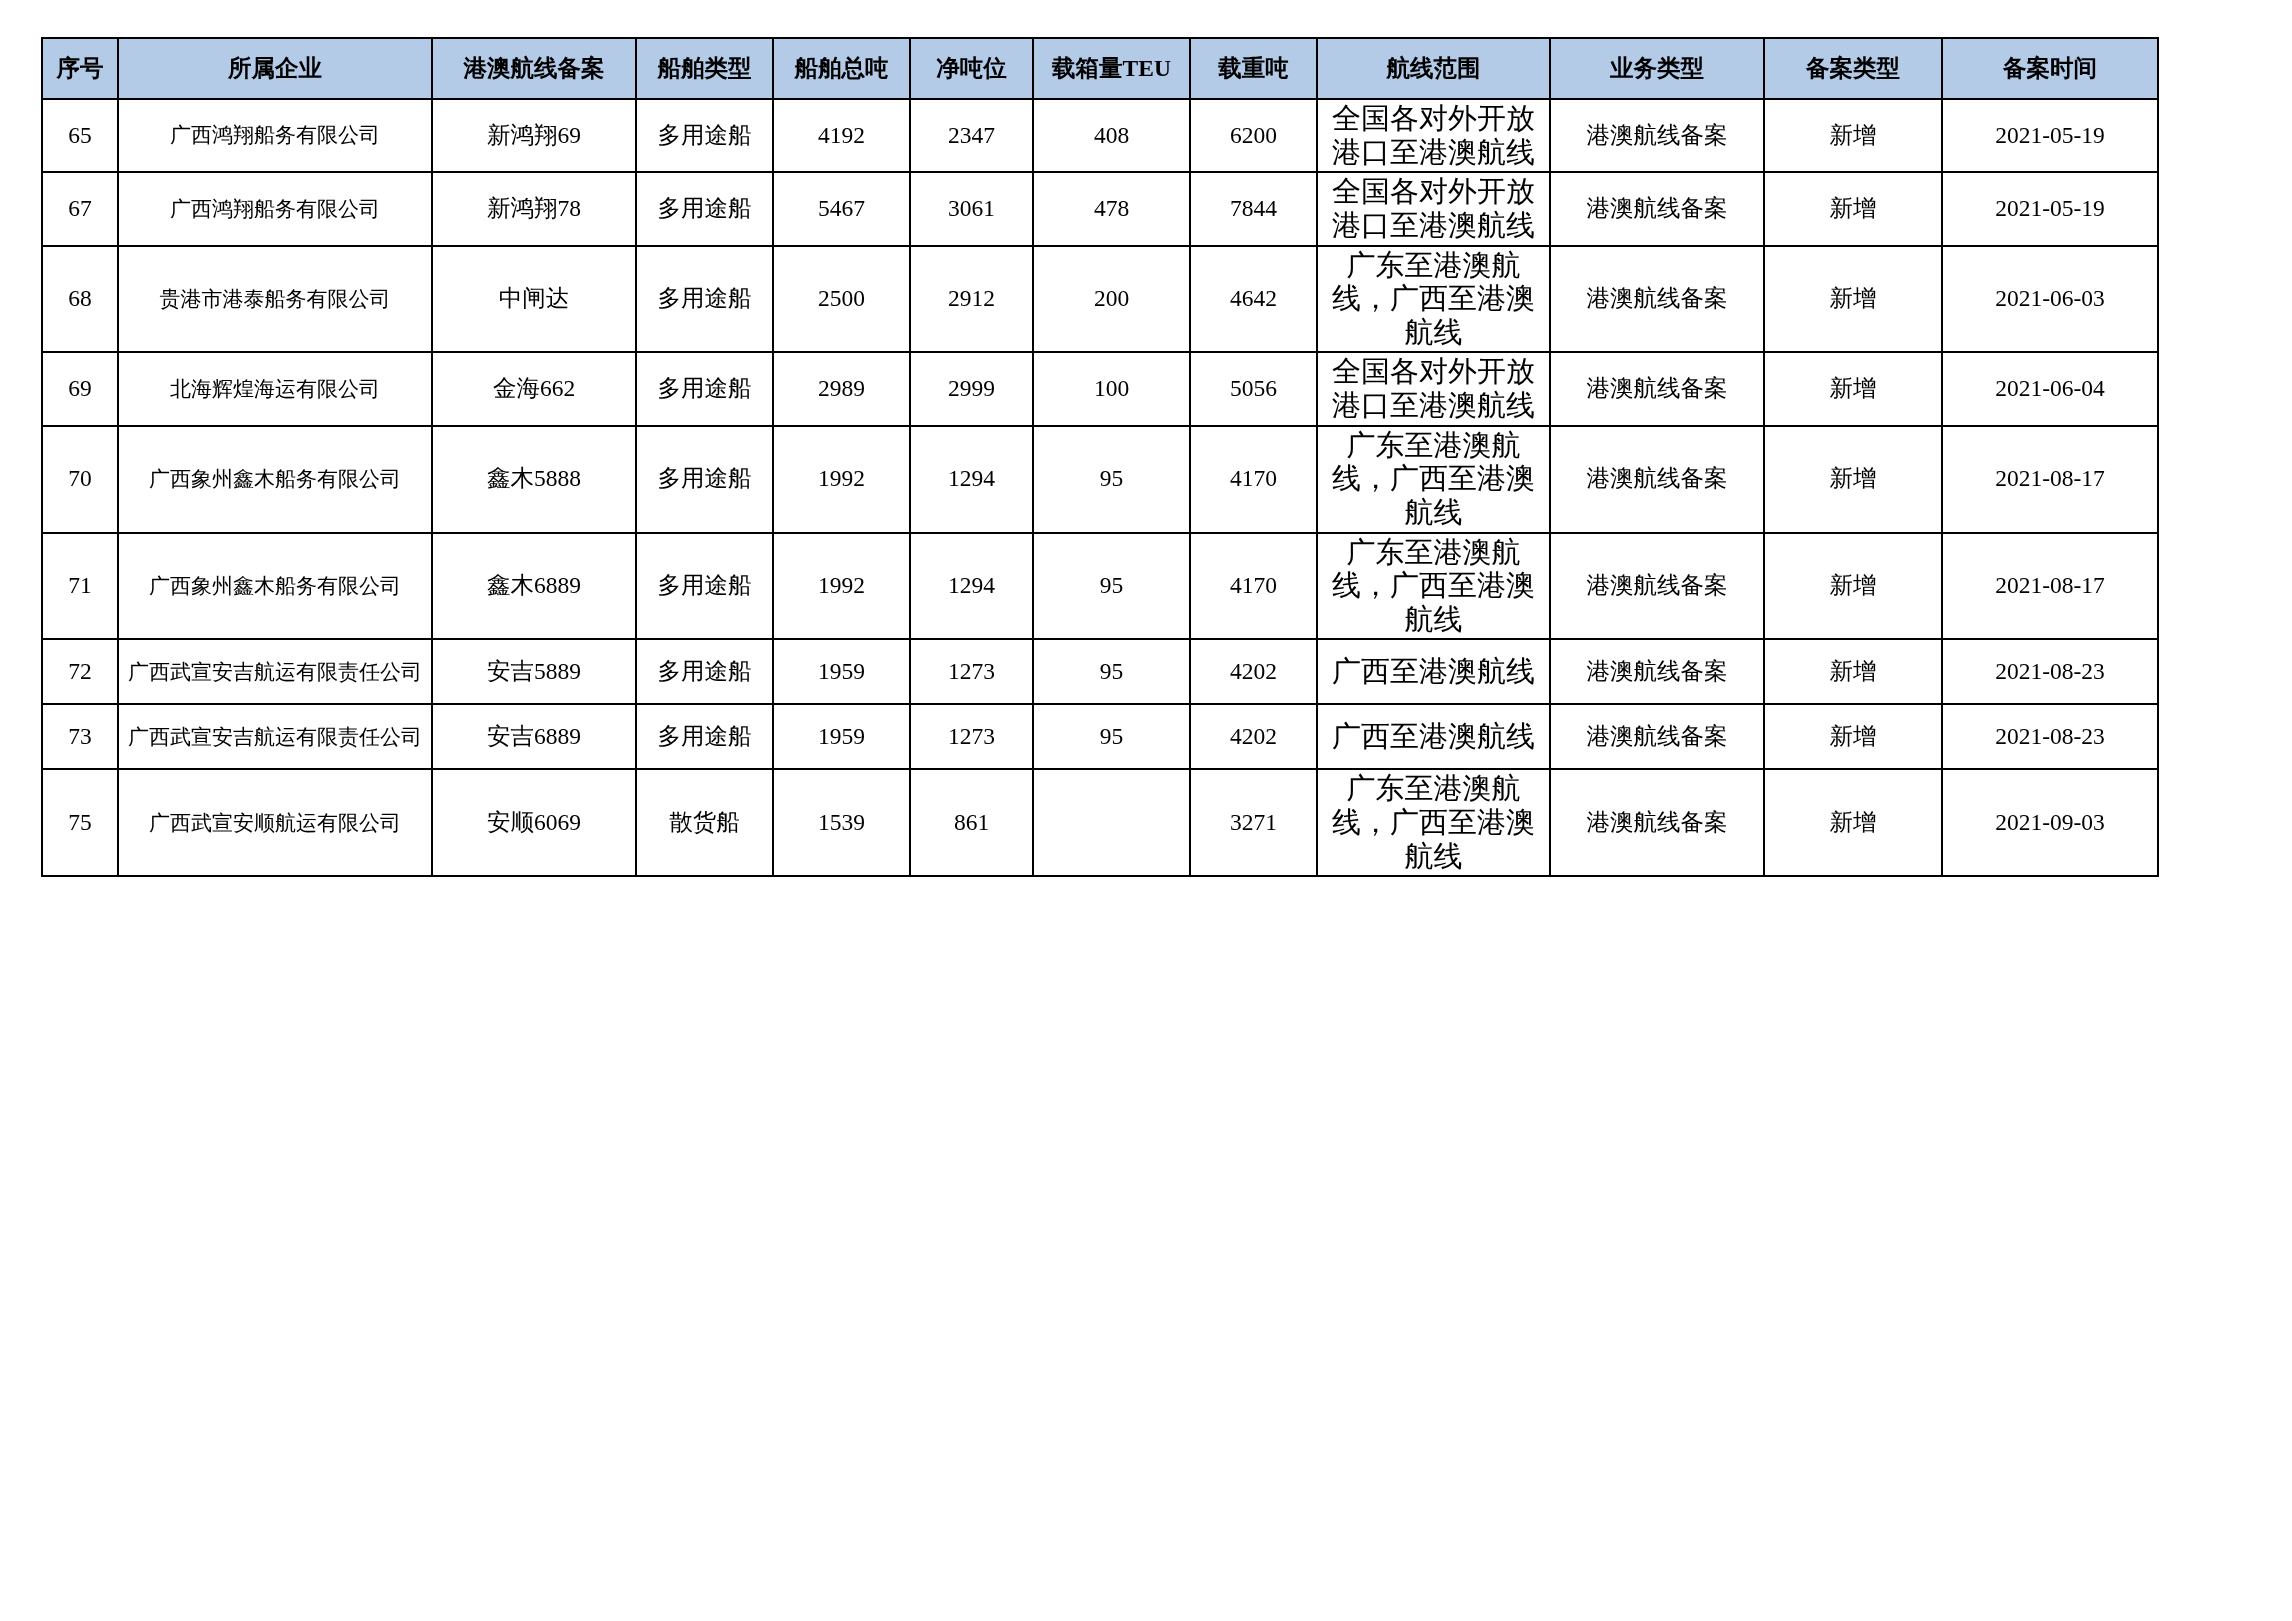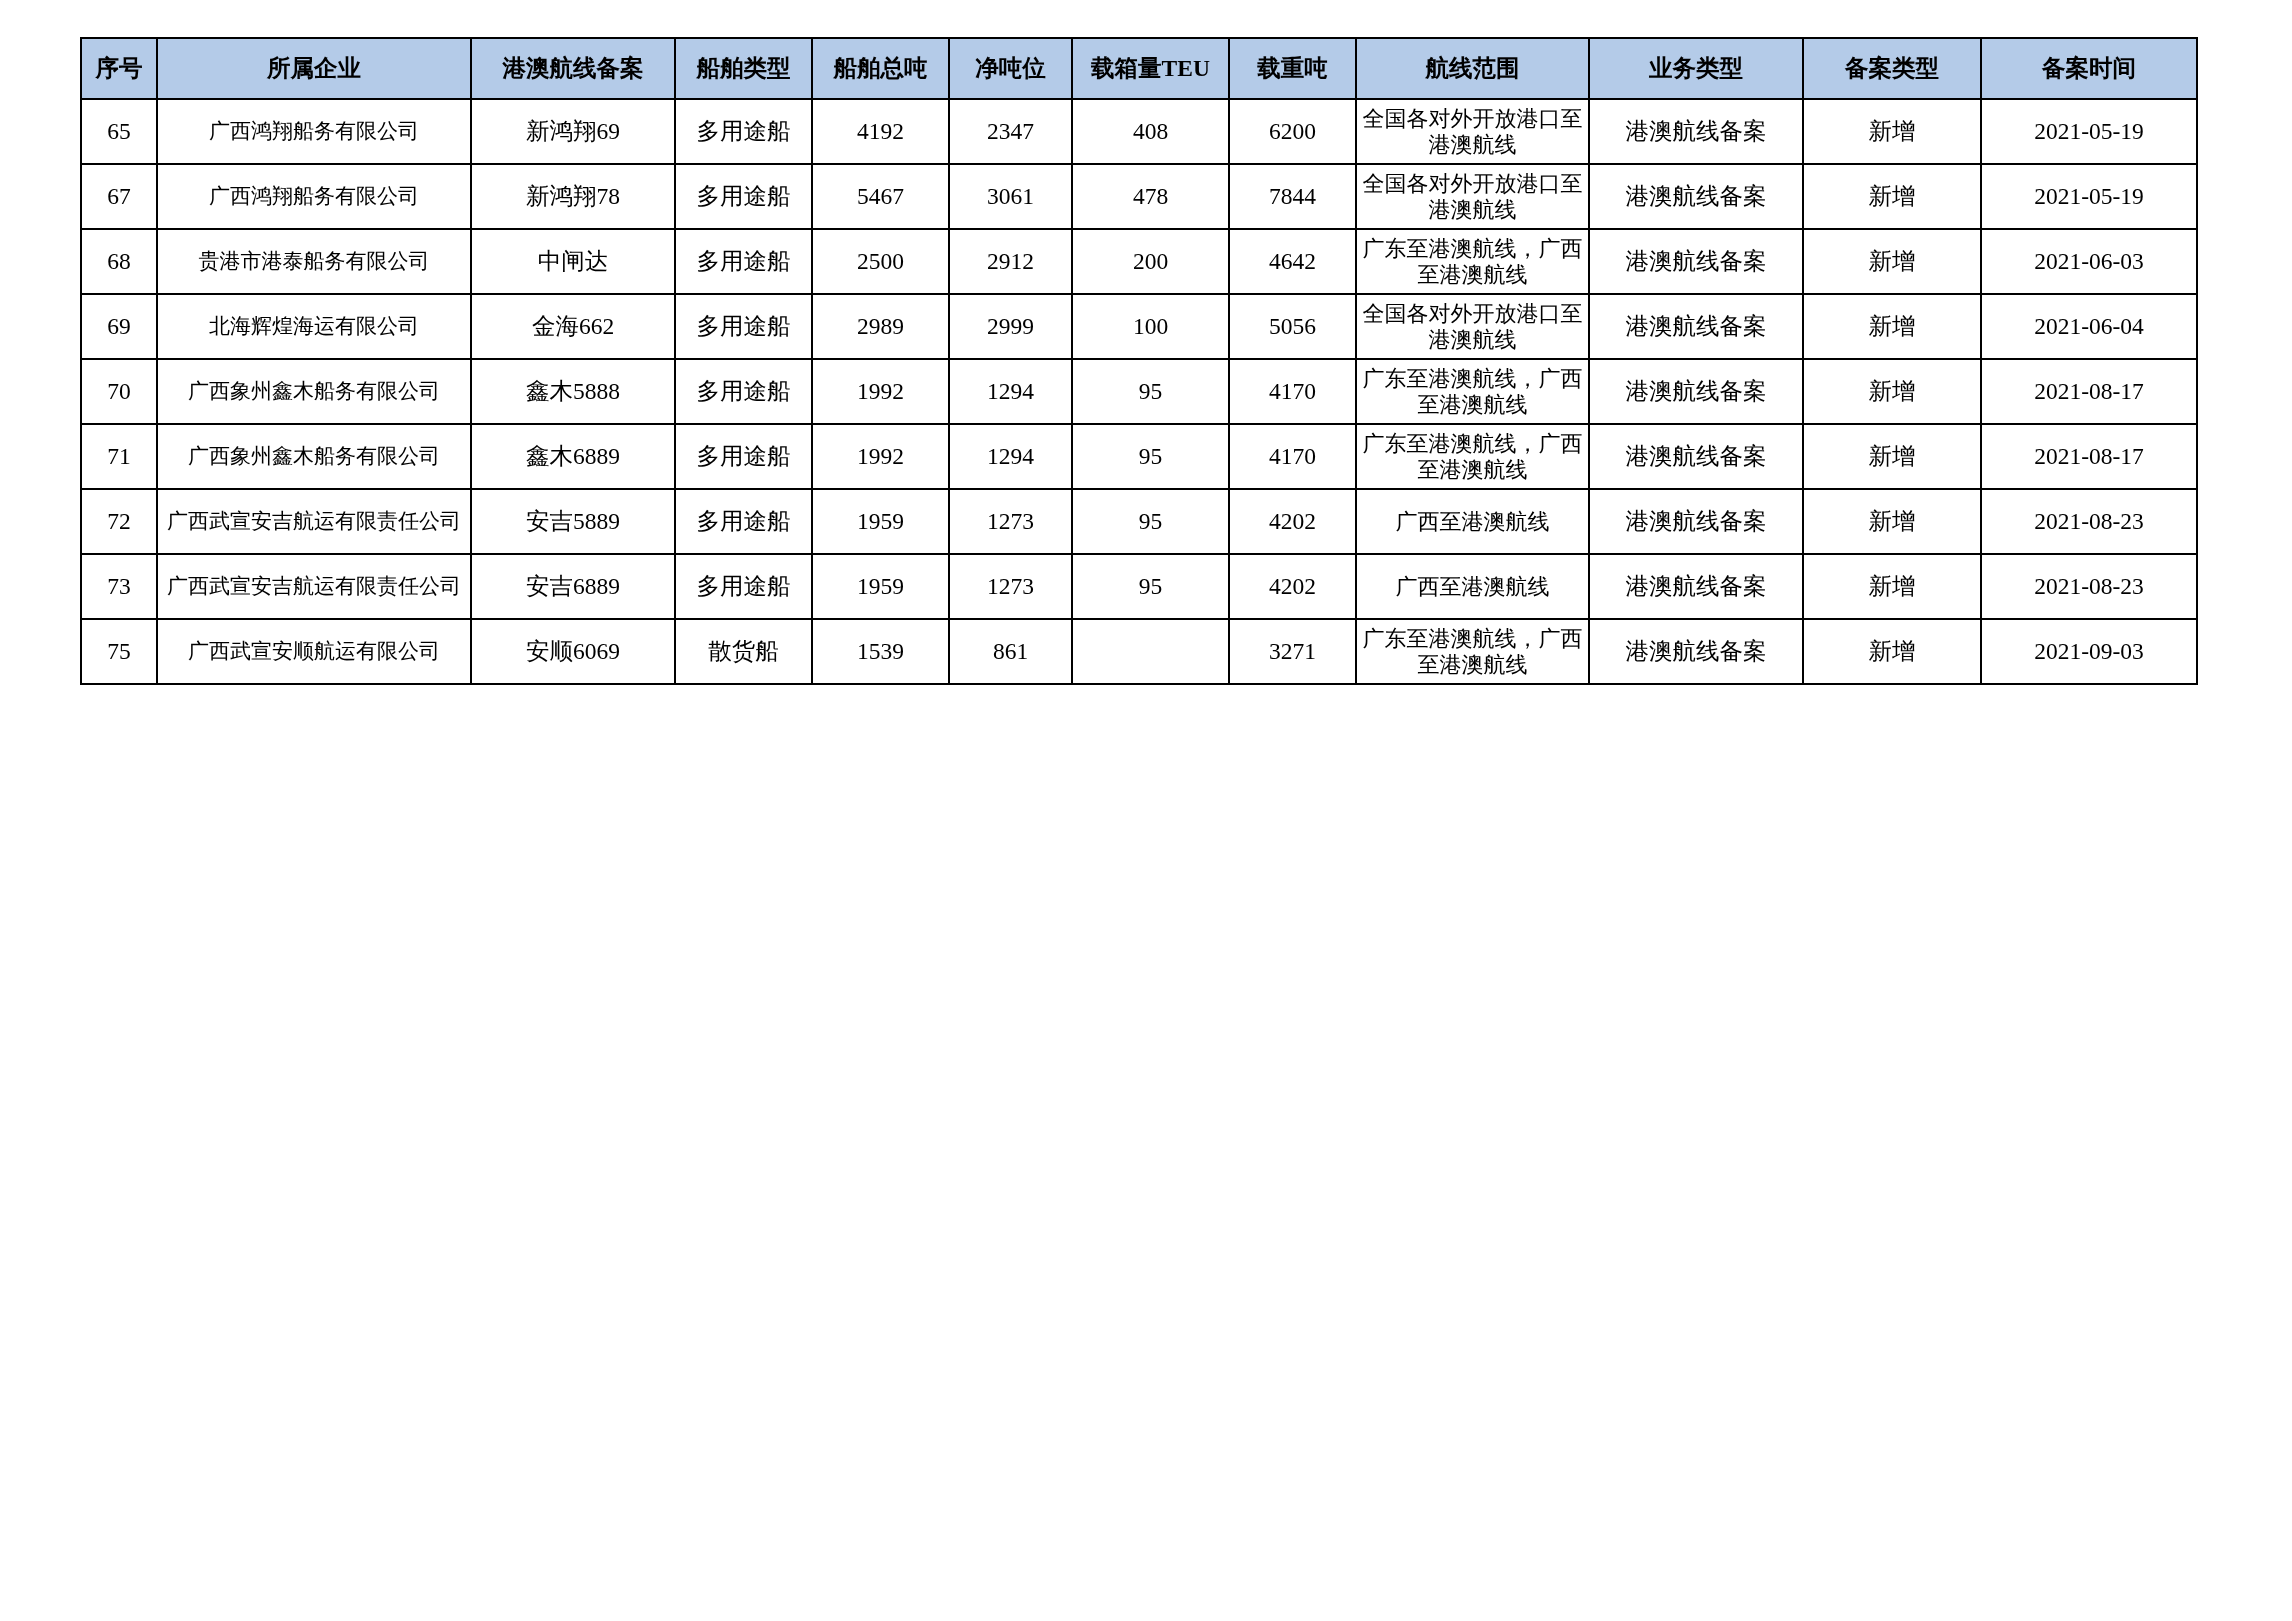--- a/index.html
+++ b/index.html
@@ -12,21 +12,21 @@
     height: 1621px;
     font-family: "Liberation Serif", "DejaVu Serif", serif;
     color: #000000;
     overflow: hidden;
   }
   .page {
     position: relative;
     width: 2293px;
     height: 1621px;
     box-sizing: border-box;
-    padding: 37px 0 0 80px;
+    padding: 37px 0 0 41px;
   }
   table.ship-table {
     border-collapse: collapse;
     table-layout: fixed;
     width: 2117px;
     font-size: 23.5px;
   }
   table.ship-table th,
   table.ship-table td {
     border: 2px solid #000000;
@@ -54,21 +54,21 @@
   col.c4  { width: 137px; }
   col.c5  { width: 123px; }
   col.c6  { width: 157px; }
   col.c7  { width: 127px; }
   col.c8  { width: 233px; }
   col.c9  { width: 214px; }
   col.c10 { width: 178px; }
   col.c11 { width: 216px; }
 
   td.route {
-    font-size: 22px;
+    font-size: 29px;
     line-height: 1.14;
   }
   td.num {
     font-size: 23.5px;
   }
   td.company {
     font-size: 21px;
     line-height: 1.14;
   }
 </style>

